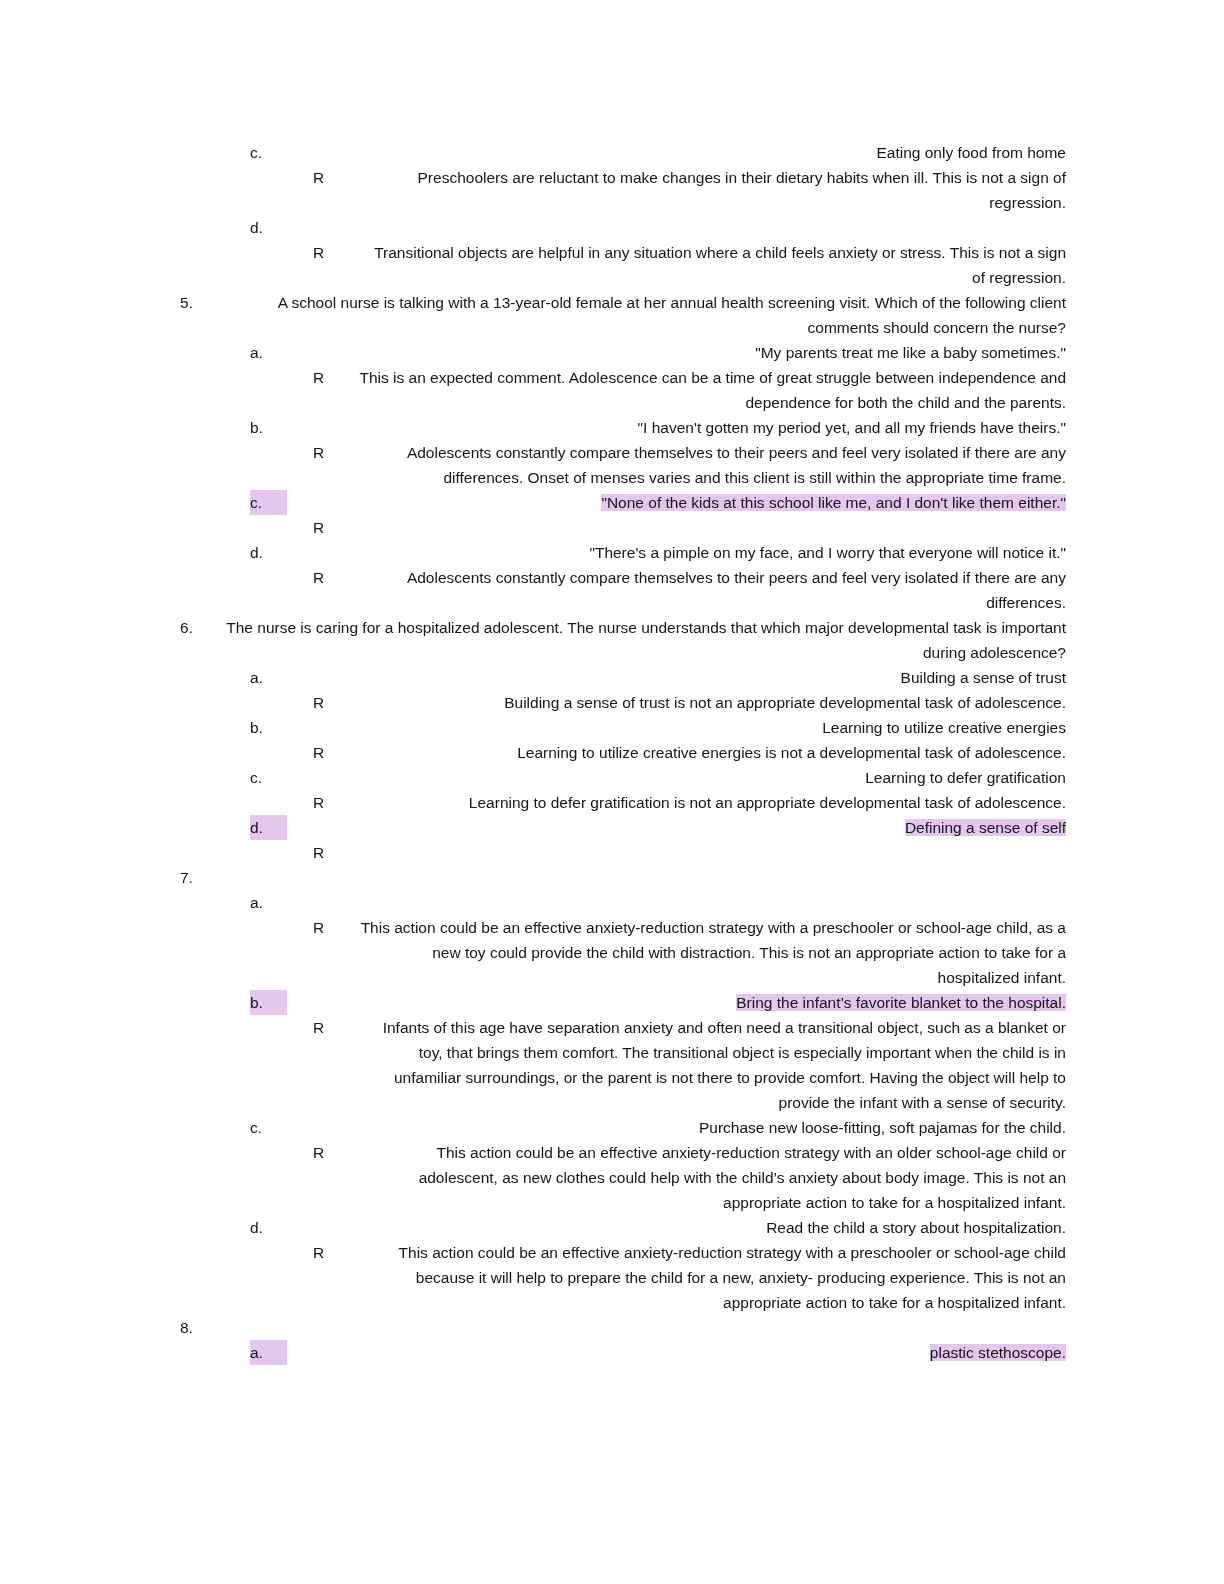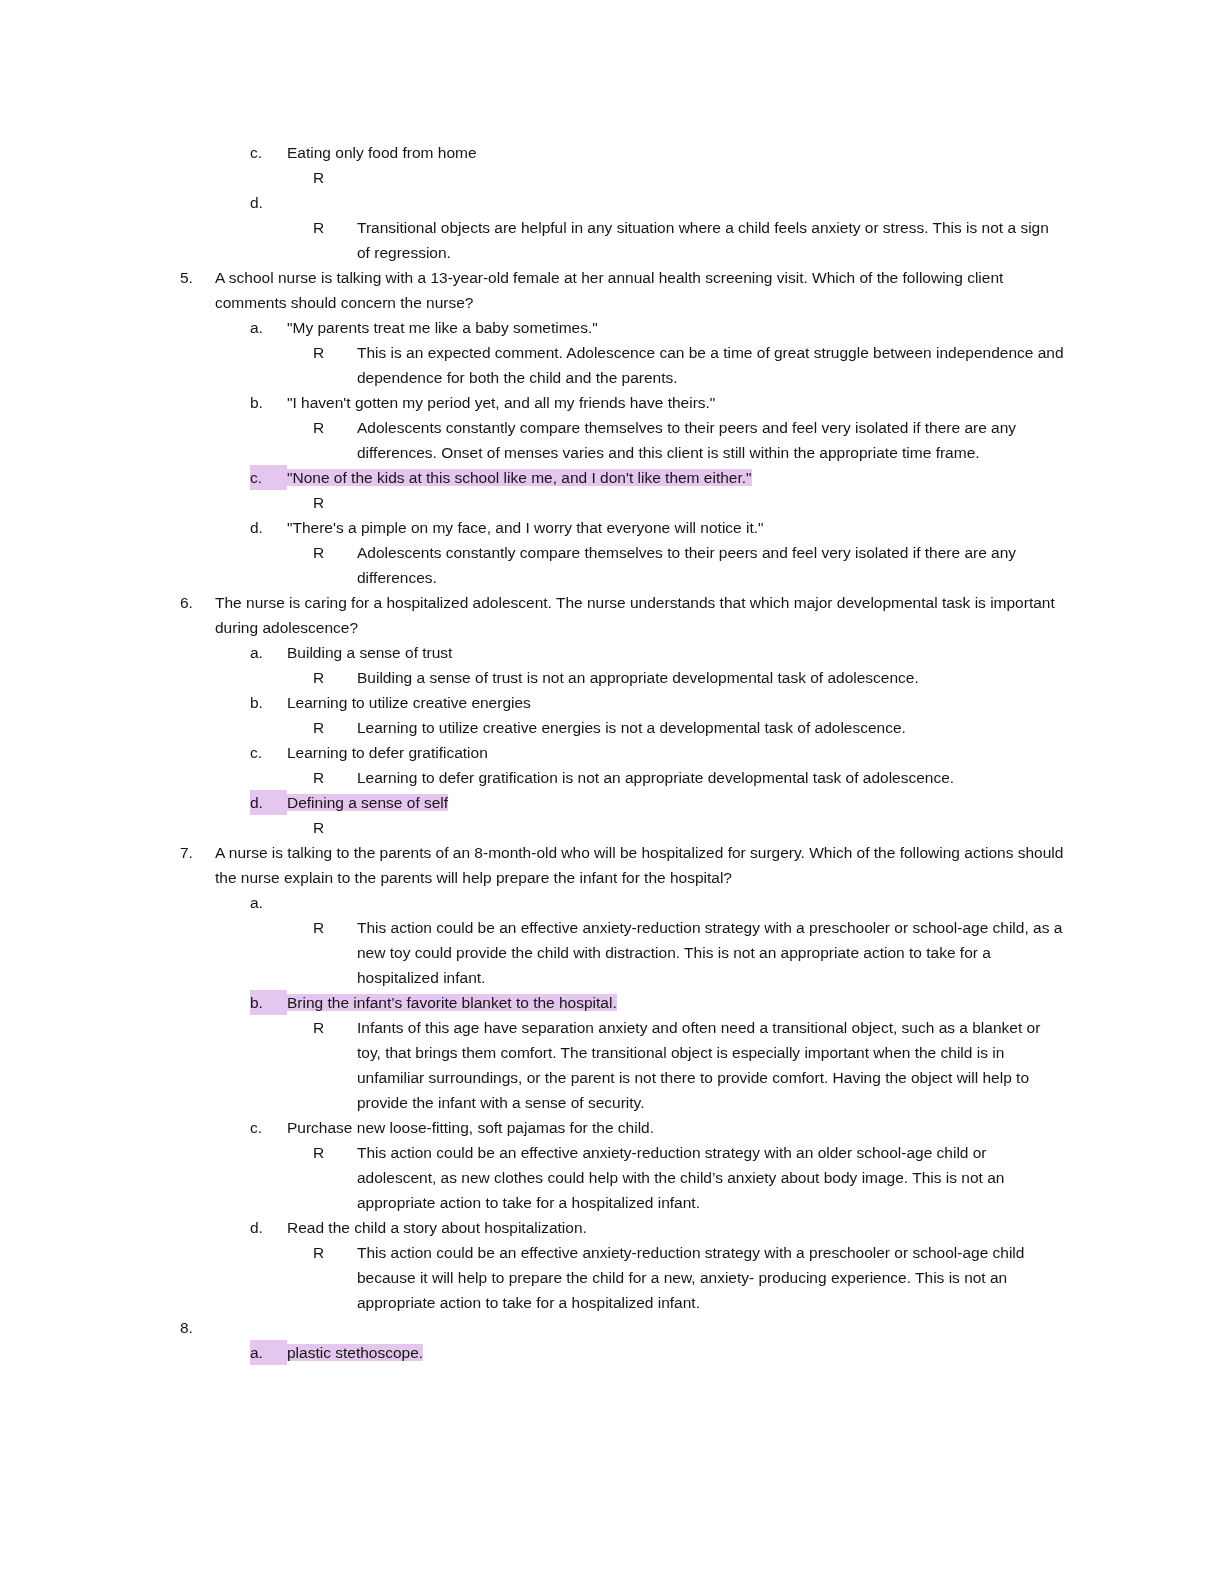--- a/index.html
+++ b/index.html
@@ -30,37 +30,38 @@
     display: flex;
     align-items: flex-start;
   }
   .row.question { padding-left: 180px; }
   .question > .marker { flex: 0 0 35px; }
   .row.option { padding-left: 250px; }
   .option > .marker { flex: 0 0 37px; }
   .row.rationale { padding-left: 313px; }
   .rationale > .marker { flex: 0 0 44px; }
   .marker { white-space: nowrap; }
-  .text { flex: 1 1 auto; min-width: 0; }
+  .text { flex: 1 1 auto; min-width: 0; text-align: right; }
   .text-inner { display: inline; }
   .highlighted > .marker,
   .highlighted .text-inner {
     background: var(--hl);
   }
 </style>
 </head>
 <body style="background: rgb(255, 255, 255);">
 
 <div class="page">
     <div class="row option">
       <span class="marker">c.</span>
       <span class="text"><span class="text-inner">Eating only food from home</span></span>
     </div>
     <div class="row rationale">
       <span class="marker">R</span>
+      <span class="text"><span class="text-inner">Preschoolers are reluctant to make changes in their dietary habits when ill. This is not a sign of regression.</span></span>
     </div>
     <div class="row option">
       <span class="marker">d.</span>
     </div>
     <div class="row rationale">
       <span class="marker">R</span>
       <span class="text"><span class="text-inner">Transitional objects are helpful in any situation where a child feels anxiety or stress. This is not a sign of regression.</span></span>
     </div>
     <div class="row question">
       <span class="marker">5.</span>
@@ -127,21 +128,20 @@
     </div>
     <div class="row option highlighted">
       <span class="marker">d.</span>
       <span class="text"><span class="text-inner">Defining a sense of self</span></span>
     </div>
     <div class="row rationale">
       <span class="marker">R</span>
     </div>
     <div class="row question">
       <span class="marker">7.</span>
-      <span class="text"><span class="text-inner">A nurse is talking to the parents of an 8-month-old who will be hospitalized for surgery. Which of the following actions should the nurse explain to the parents will help prepare the infant for the hospital?</span></span>
     </div>
     <div class="row option">
       <span class="marker">a.</span>
     </div>
     <div class="row rationale">
       <span class="marker">R</span>
       <span class="text"><span class="text-inner">This action could be an effective anxiety-reduction strategy with a preschooler or school-age child, as a new toy could provide the child with distraction. This is not an appropriate action to take for a hospitalized infant.</span></span>
     </div>
     <div class="row option highlighted">
       <span class="marker">b.</span>

